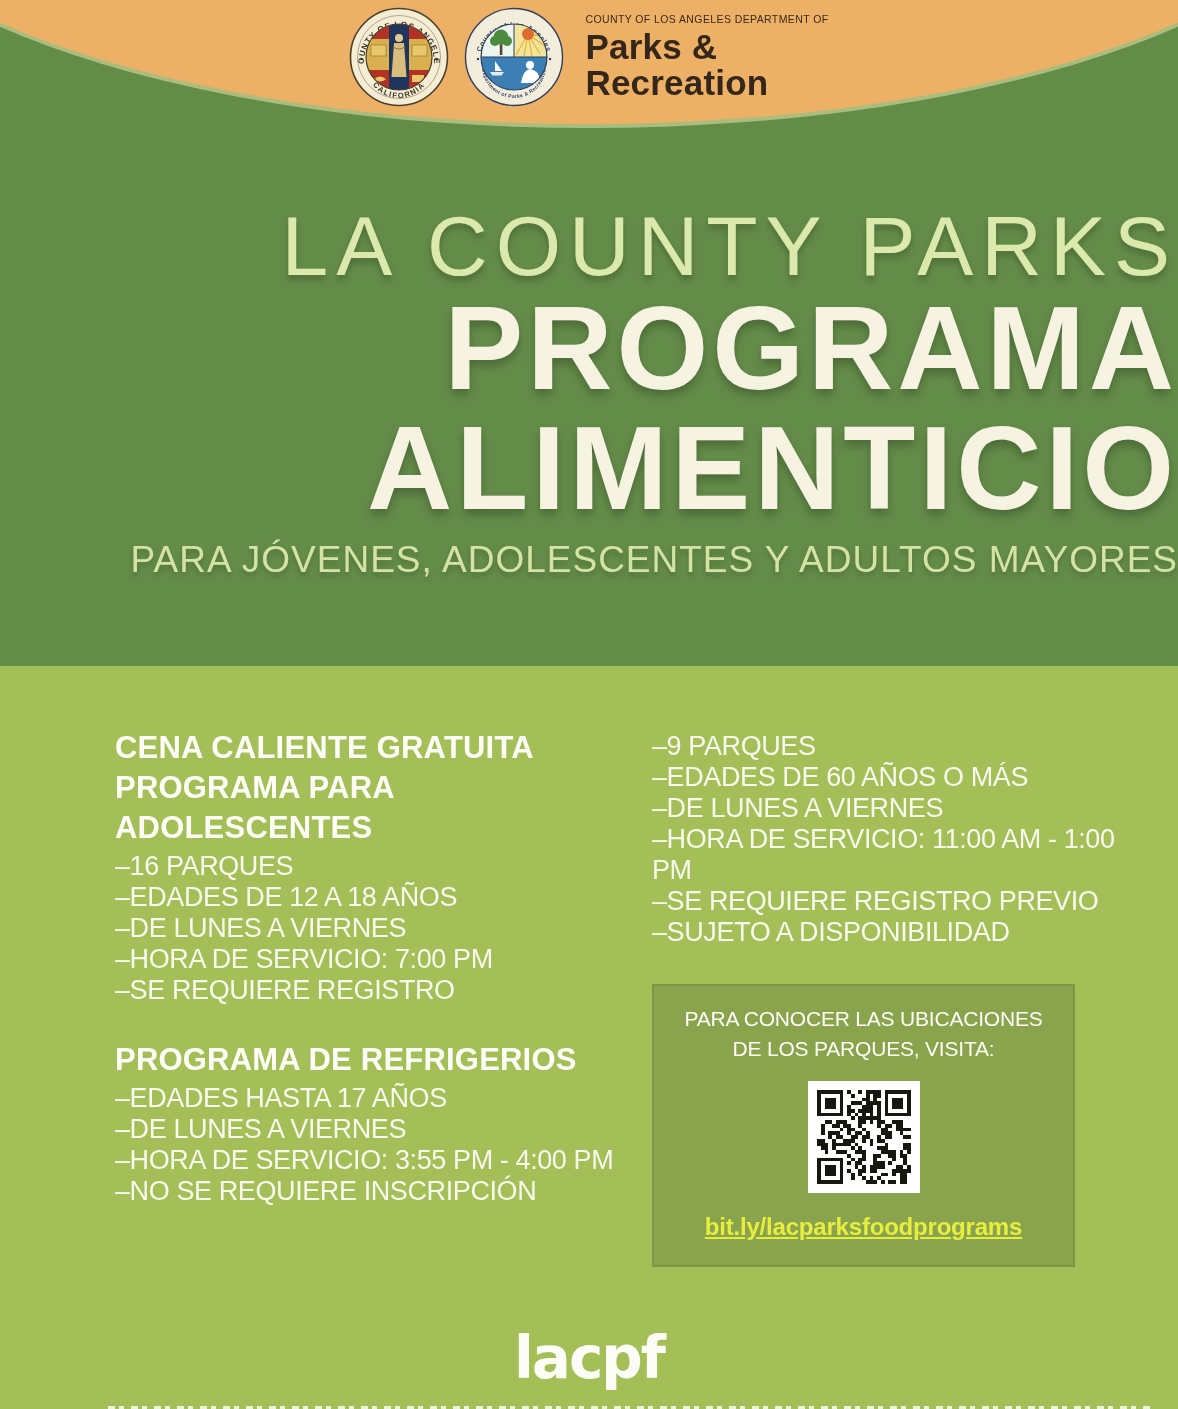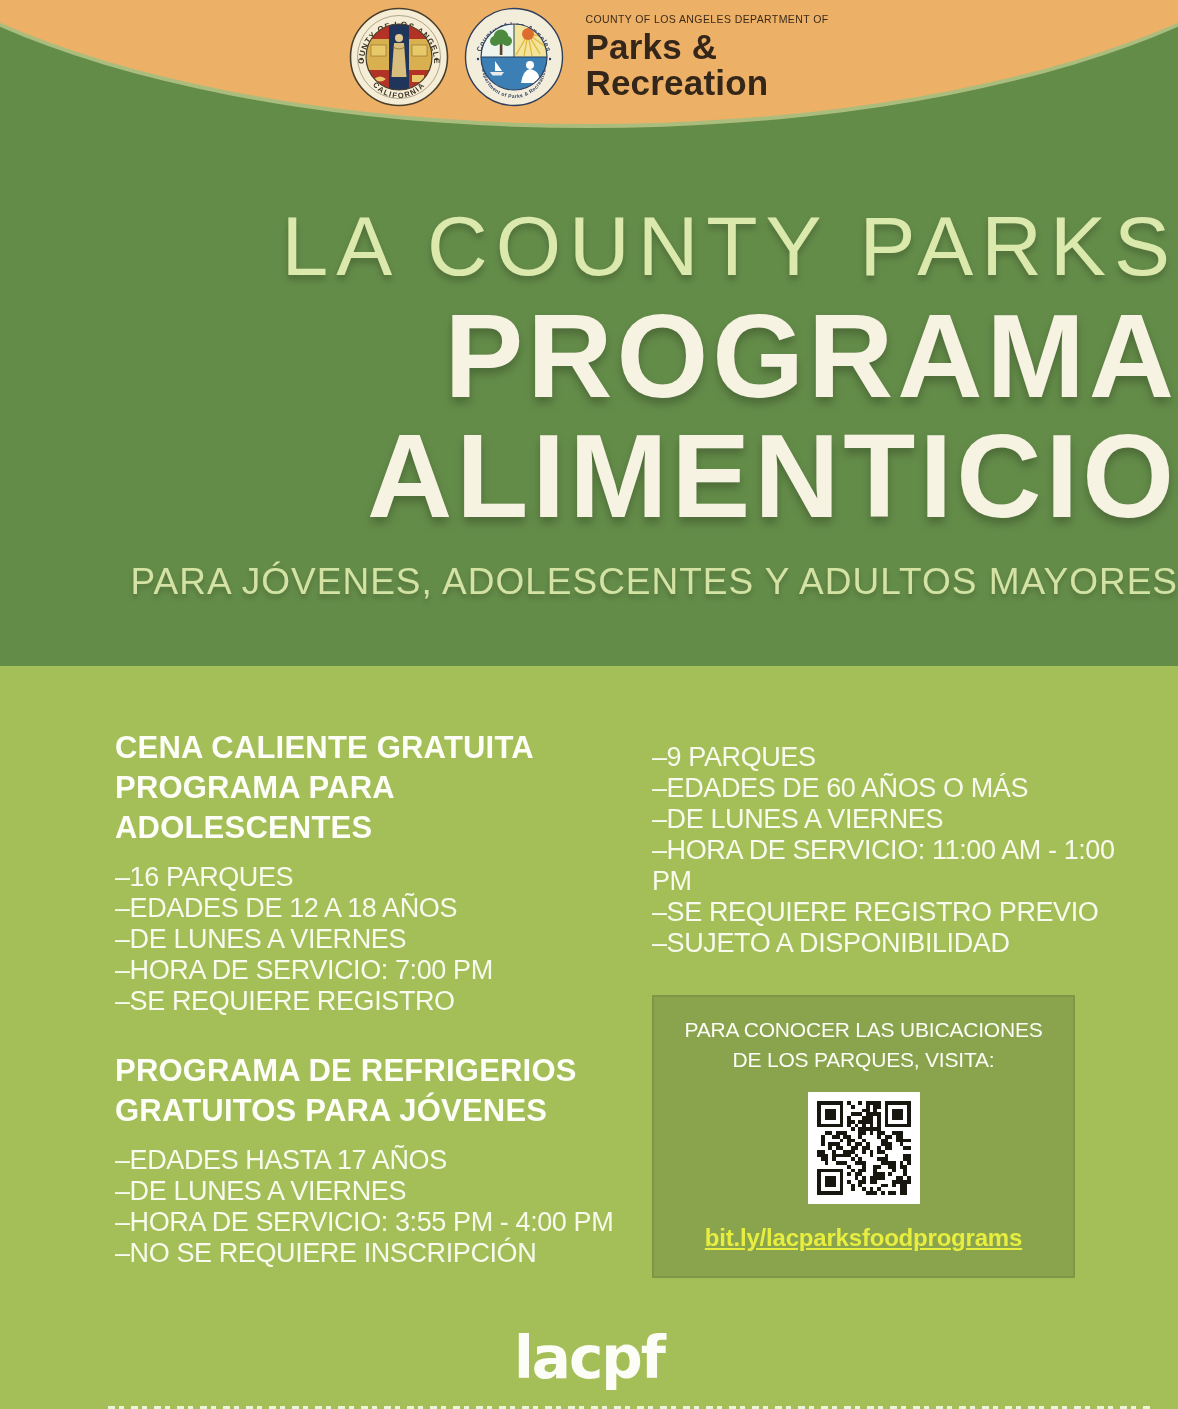--- a/index.html
+++ b/index.html
@@ -22,33 +22,33 @@
   .dept-name{font-size:35px;font-weight:bold;line-height:1.04;letter-spacing:.2px;margin-top:4px;color:#35261a;}
   .titles{position:absolute;top:204px;left:0;width:100%;text-align:right;}
   .kicker{
     font-size:84px;letter-spacing:8px;color:#dce9ad;line-height:1;
     text-shadow:0 5px 6px rgba(40,55,28,.35);
   }
   .big{
     font-size:118px;font-weight:bold;color:#f7f3e2;line-height:1.02;letter-spacing:4px;
     text-shadow:0 6px 8px rgba(40,55,28,.38);
   }
-  .big.first{margin-top:8px;}
+  .big.first{}
   .subtitle{
-    font-size:37px;color:#d4e3a4;letter-spacing:1px;margin-top:24px;
+    font-size:37px;color:#d4e3a4;letter-spacing:1px;margin-top:10px;
     text-shadow:0 4px 5px rgba(40,55,28,.3);
   }
   
   .content{
     position:absolute;top:666px;left:0;width:100%;box-sizing:border-box;
     padding:62px 50px 0 115px;display:grid;grid-template-columns:537px 1fr;column-gap:0;
     align-content:start;
   }
   .ph{font-size:31px;font-weight:bold;color:#fdfef7;line-height:1.29;letter-spacing:.2px;}
-  .bullets{margin-top:14px;}
+  .bullets{margin-top:3px;}
   .pb{font-size:27px;color:#f8faee;line-height:1.15;letter-spacing:-.4px;}
   .block2{margin-top:34px;}
   
   .qr-panel{
     margin-top:36px;width:423px;box-sizing:border-box;background:#8aa34d;
     border:2px solid #7e9747;padding:18px 14px 24px;text-align:center;
   }
   .qr-cap{font-size:21px;font-weight:normal;color:#fdfef7;line-height:1.4;letter-spacing:-.2px;}
   .qr-tile{width:112px;height:112px;margin:18px auto 20px;background:#ffffff;padding:9px;box-sizing:border-box;}
   #qr{width:100%;height:100%;display:block;}
@@ -185,21 +185,20 @@
           <div class="pb">–EDADES DE 12 A 18 AÑOS</div>
           <div class="pb">–DE LUNES A VIERNES</div>
           <div class="pb">–HORA DE SERVICIO: 7:00 PM</div>
           <div class="pb">–SE REQUIERE REGISTRO</div>
         </div>
       </section>
 
       <section class="block2">
         <div class="ph">
           <div>PROGRAMA DE REFRIGERIOS</div>
-          <div>GRATUITOS PARA JÓVENES</div>
         </div>
         <div class="bullets">
           <div class="pb">–EDADES HASTA 17 AÑOS</div>
           <div class="pb">–DE LUNES A VIERNES</div>
           <div class="pb">–HORA DE SERVICIO: 3:55 PM - 4:00 PM</div>
           <div class="pb">–NO SE REQUIERE INSCRIPCIÓN</div>
         </div>
       </section>
     </div>
 

